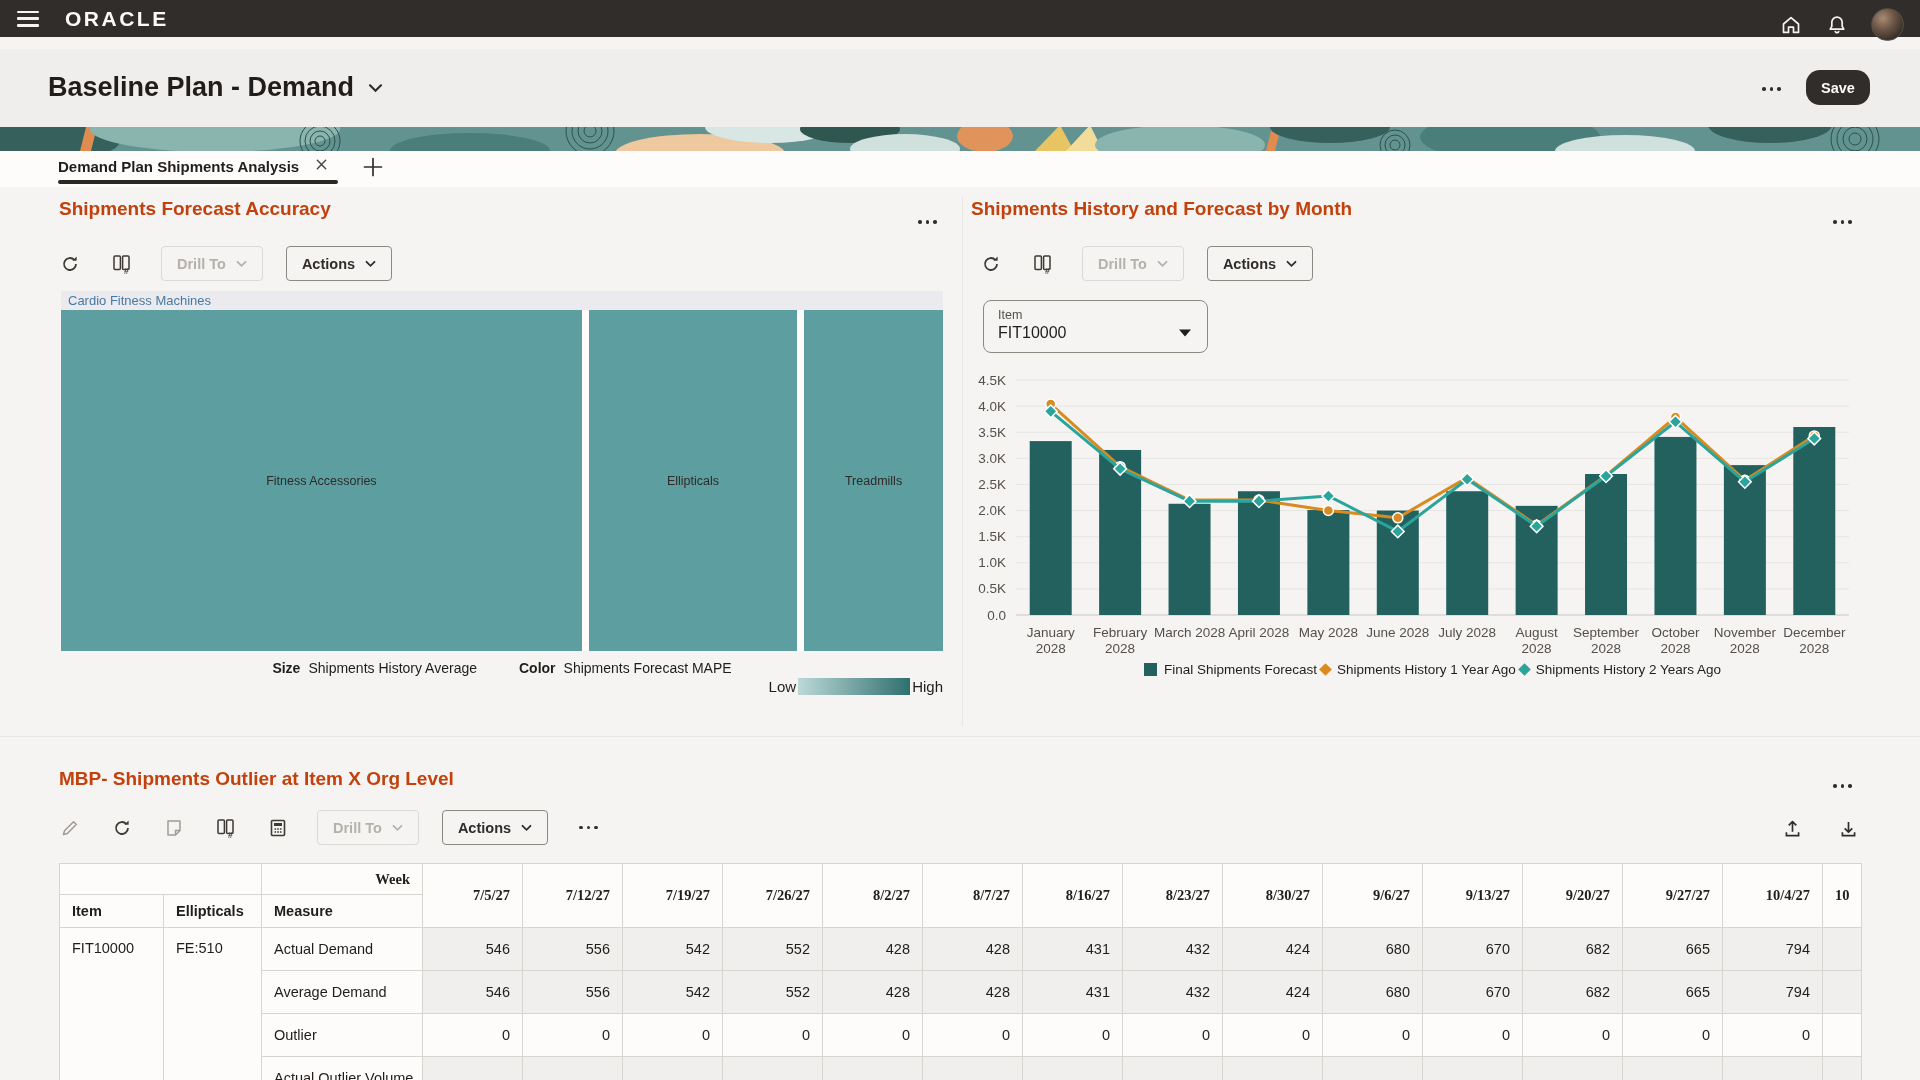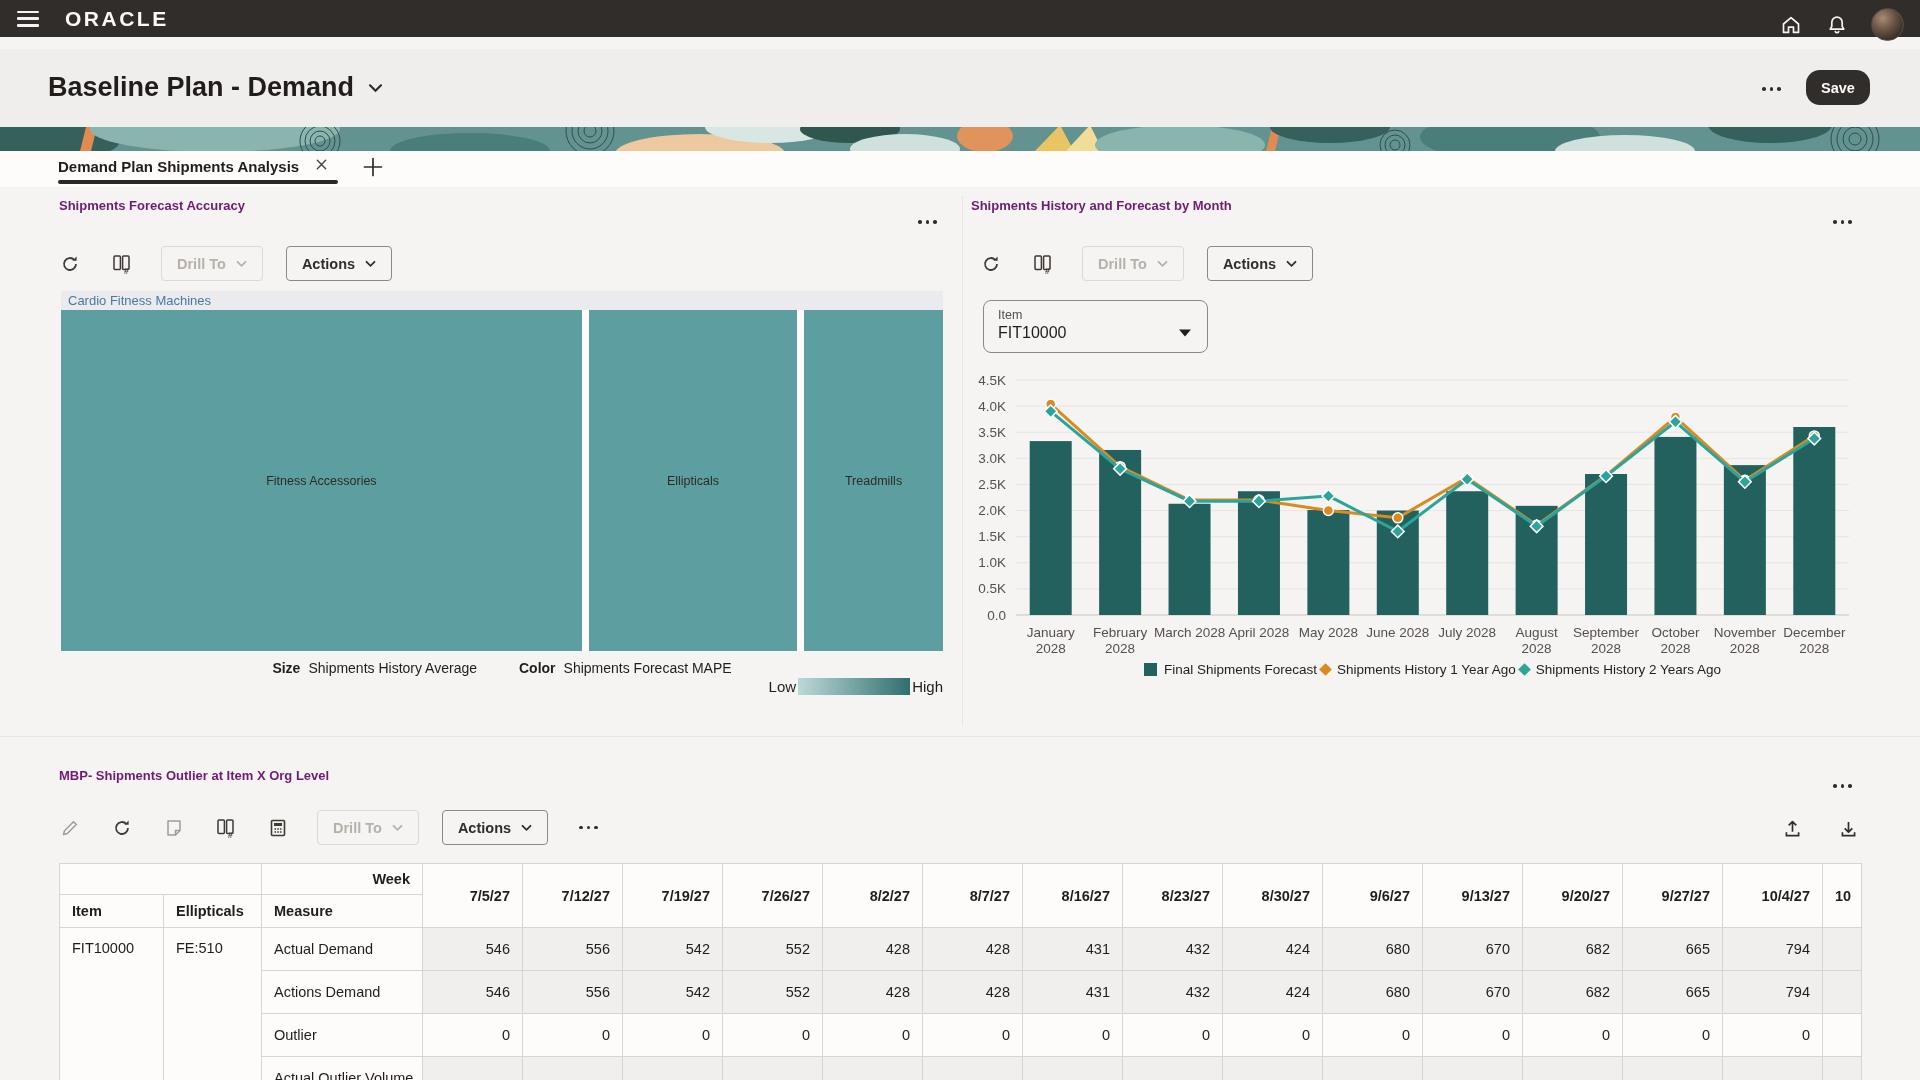--- a/index.html
+++ b/index.html
@@ -35,21 +35,21 @@
   #tab-active{position:absolute;left:58px;top:6px;display:flex;align-items:center;gap:16px;cursor:pointer;}
   #tab-label{font-size:15px;font-weight:600;color:#211d1a;}
   #tab-underline{position:absolute;left:58px;top:29px;width:280px;height:3.5px;background:#2b2824;border-radius:2px;}
   #add-tab{position:absolute;left:362px;top:5px;cursor:pointer;}
 
   
   .divider-v{left:962px;top:196px;width:1px;height:530px;background:#e8e6e3;}
   .divider-h{left:0;top:736px;width:1920px;height:1px;background:#e8e6e3;}
 
   
-  .panel-title{font-size:13px;font-weight:bold;color:#701a75;}
+  .panel-title{font-size:19px;font-weight:bold;color:#c2410c;}
   .tb{display:flex;align-items:center;}
   .tb .ic{width:21px;height:21px;color:#3d3935;display:flex;align-items:center;justify-content:center;cursor:pointer;}
   .tb .ic.dim{color:#a09b94;}
   .btn{height:35px;border:1px solid #8c8882;border-radius:4px;background:transparent;display:inline-flex;
     align-items:center;justify-content:center;gap:10px;padding:0 15px;font-size:14.5px;font-weight:600;
     color:#312d2a;font-family:inherit;cursor:pointer;}
   .btn.disabled{border-color:#dcd9d5;color:#b5b1ab;cursor:default;}
   .btn svg{flex:none;}
 
   
@@ -77,21 +77,21 @@
   #item-select{left:983px;top:300px;width:225px;height:53px;border:1px solid #8c8882;border-radius:8px;
     box-sizing:border-box;padding:7px 14px;cursor:pointer;background:transparent;}
   #item-select .lbl{font-size:12.5px;color:#55504b;}
   #item-select .val{font-size:16px;color:#211d1a;margin-top:2px;}
   #item-caret{position:absolute;right:16px;top:22px;}
 
   
   #grid-wrap{left:59px;top:863px;width:1803px;height:217px;overflow:hidden;}
   table.grid{border-collapse:collapse;table-layout:fixed;background:#fdfcfb;font-size:14.5px;color:#211d1a;}
   table.grid th,table.grid td{border:1px solid #d8d5d1;padding:0 12px;box-sizing:border-box;overflow:hidden;white-space:nowrap;}
-  table.grid thead tr.r1 th{height:31px;font-weight:bold;text-align:right;}
+  table.grid thead tr.r1 th{height:31px;font-weight:bold;text-align:right;font-family:Liberation Serif, serif;}
   table.grid thead tr.r2 th{height:33px;font-weight:600;text-align:left;}
   table.grid thead th.datecol{font-weight:600;text-align:right;vertical-align:middle;}
   table.grid tbody td{height:43px;}
   table.grid td.num{text-align:right;}
   table.grid td.shaded{background:#f0efed;}
   table.grid td.keycell{vertical-align:top;padding-top:12px;}
 </style>
 </head>
 <body>
 
@@ -532,21 +532,21 @@
             <td class="num shaded">432</td>
             <td class="num shaded">424</td>
             <td class="num shaded">680</td>
             <td class="num shaded">670</td>
             <td class="num shaded">682</td>
             <td class="num shaded">665</td>
             <td class="num shaded">794</td>
             <td class="num shaded"></td>
           </tr>
           <tr>
-            <td>Actions Demand</td>
+            <td>Average Demand</td>
             <td class="num shaded">546</td>
             <td class="num shaded">556</td>
             <td class="num shaded">542</td>
             <td class="num shaded">552</td>
             <td class="num shaded">428</td>
             <td class="num shaded">428</td>
             <td class="num shaded">431</td>
             <td class="num shaded">432</td>
             <td class="num shaded">424</td>
             <td class="num shaded">680</td>

